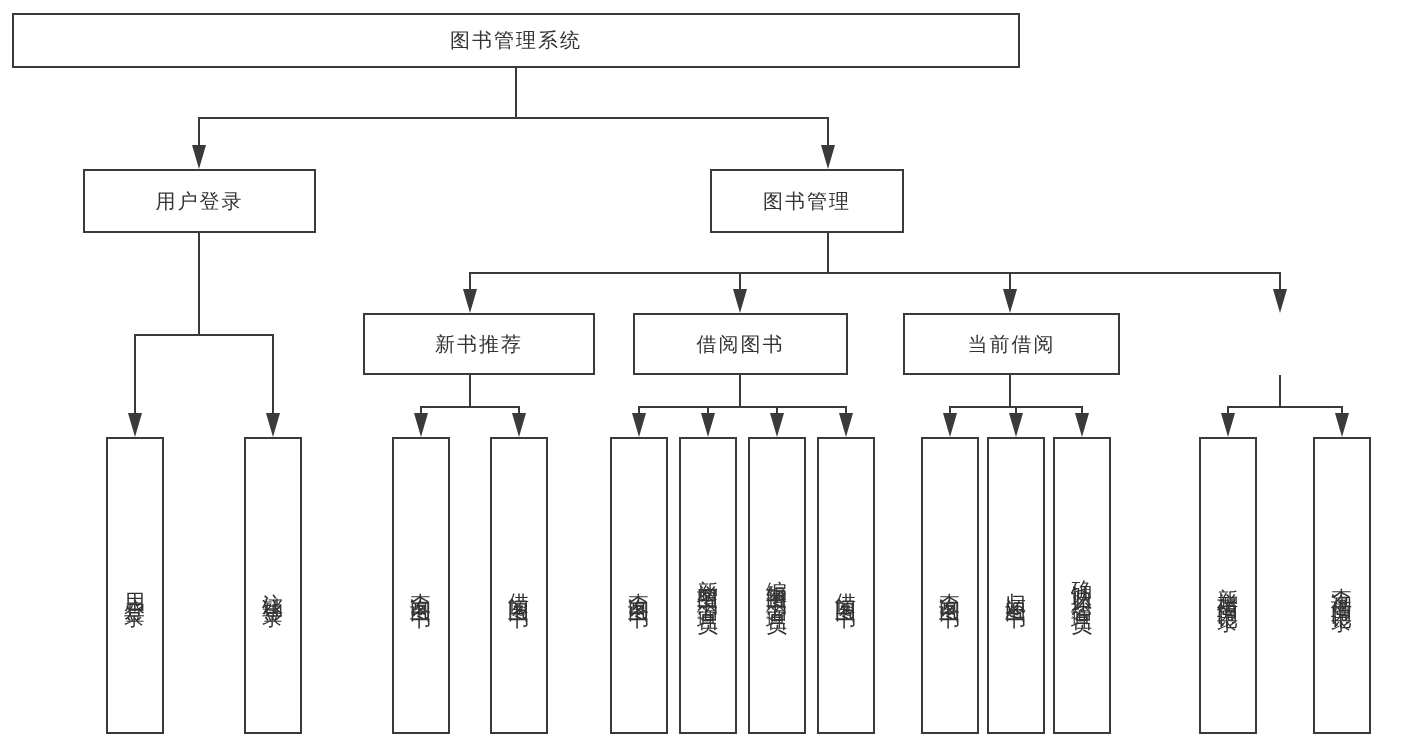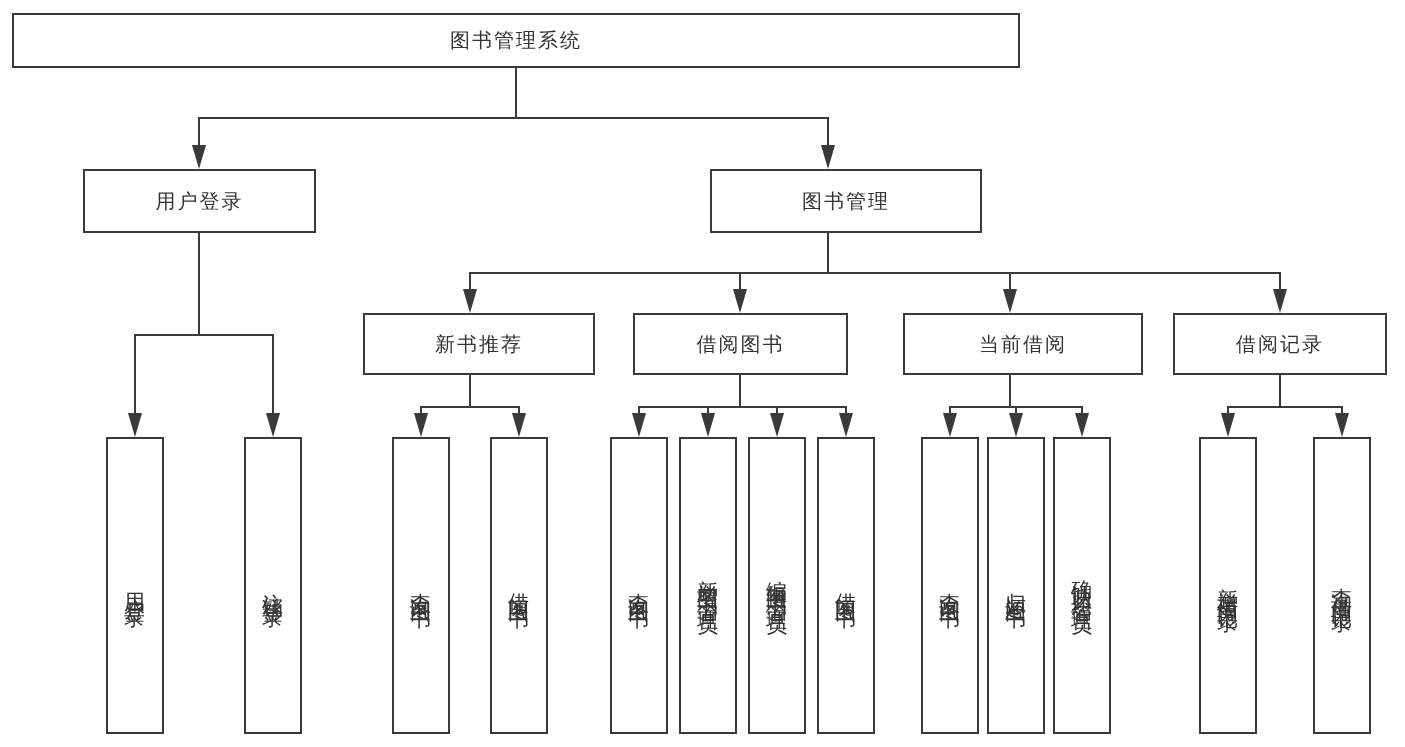--- a/index.html
+++ b/index.html
@@ -34,24 +34,24 @@
   .cl{position:absolute;background:#3a3a3a;z-index:1;}
   .arr{
     position:absolute;width:0;height:0;z-index:1;
     border-left:7px solid transparent;
     border-right:7px solid transparent;
     border-top:24px solid #3a3a3a;
   }
   
   #n-root{left:12px;top:13px;width:1008px;height:55px;}
   #n-login{left:83px;top:169px;width:233px;height:64px;}
-  #n-bookmgmt{left:710px;top:169px;width:272px;height:64px;}
+  #n-bookmgmt{left:710px;top:169px;width:194px;height:64px;}
   #n-newbook{left:363px;top:313px;width:232px;height:62px;}
   #n-borrow{left:633px;top:313px;width:215px;height:62px;}
-  #n-current{left:903px;top:313px;width:240px;height:62px;}
+  #n-current{left:903px;top:313px;width:217px;height:62px;}
   #n-records{left:1173px;top:313px;width:214px;height:62px;}
   .leaf{top:437px;width:58px;height:297px;}
   #n-login-user{left:106px;}
   #n-login-logout{left:244px;}
   #n-nb-query{left:392px;}
   #n-nb-borrow{left:490px;}
   #n-bw-query{left:610px;}
   #n-bw-add{left:679px;}
   #n-bw-edit{left:748px;}
   #n-bw-borrow{left:817px;}
@@ -89,23 +89,20 @@
 
   <div class="box hbox" id="n-newbook">
     <span>新书推荐</span>
   </div>
   <div class="box hbox" id="n-borrow">
     <span>借阅图书</span>
   </div>
   <div class="box hbox" id="n-current">
     <span>当前借阅</span>
   </div>
-  <div class="box hbox" id="n-records">
-    <span>借阅记录</span>
-  </div>
 
   <div class="box vbox leaf" id="n-login-user">
     <span>用户登录</span>
   </div>
   <div class="box vbox leaf" id="n-login-logout">
     <span>注销登录</span>
   </div>
   <div class="box vbox leaf" id="n-nb-query">
     <span>查询图书</span>
   </div>

